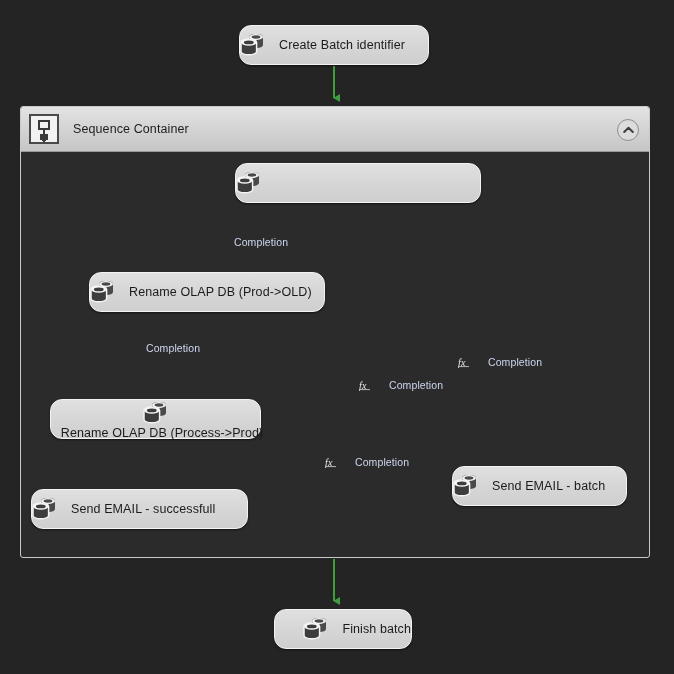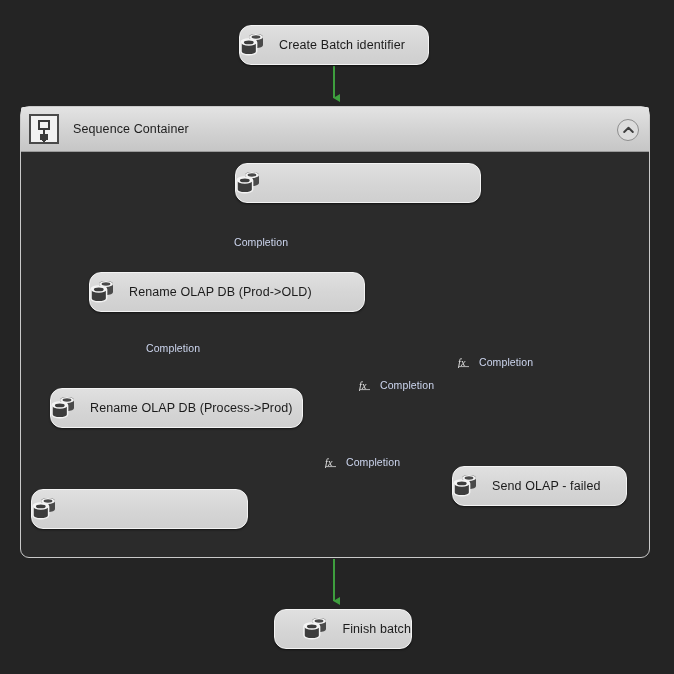--- a/index.html
+++ b/index.html
@@ -26,21 +26,21 @@
     left: 0; top: 0;
     width: 674px; height: 674px;
     pointer-events: none;
   }
   
   .container-box {
     position: absolute;
     box-sizing: border-box;
     border: 1px solid #c9c9c9;
     background: #2b2b2b;
-    border-radius: 9px;
+    border-radius: 3px;
   }
   .container-header {
     position: absolute;
     left: 0; top: 0;
     right: 0;
     height: 44px;
     background: linear-gradient(to bottom, #e3e3e3 0%, #d2d2d2 55%, #c6c6c6 100%);
     border-bottom: 1px solid #9a9a9a;
     border-radius: 2px 2px 0 0;
     display: flex;
@@ -130,21 +130,21 @@
     font-size: 10.5px;
     color: #cdd6ef;
     white-space: nowrap;
     letter-spacing: .1px;
     display: flex;
     align-items: center;
   }
   .wire-label.plain { color: #d3dcf2; }
   .fx-icon {
     width: 13px; height: 11px;
-    margin-right: 8px;
+    margin-right: 17px;
     flex: 0 0 auto;
     display: inline-block;
   }
   .fx-icon svg { display: block; }
 </style>
 </head>
 <body>
 
 <div id="canvas">
 
@@ -218,40 +218,40 @@
   </g>
   <g transform="translate(1,7)">
     <path d="M0,3.4 C0,1.5 3.4,0 7.8,0 C12.2,0 15.6,1.5 15.6,3.4 L15.6,12.4
              C15.6,14.3 12.2,15.8 7.8,15.8 C3.4,15.8 0,14.3 0,12.4 Z" fill="#3d3d3d" stroke="#f4f4f4" stroke-width="1.5"></path>
     <ellipse cx="7.8" cy="3.4" rx="7.8" ry="3.4" fill="#f4f4f4"></ellipse>
     <ellipse cx="7.8" cy="3.4" rx="4.9" ry="1.9" fill="#3d3d3d"></ellipse>
   </g>
 </svg>
         </span>
       </div>
-      <div class="task" style="left: 89px; top: 272px; width: 276px; height: 40px;">
+      <div class="task" style="left: 89px; top: 272px; width: 236px; height: 40px;">
         <span class="exec-sql-icon">
           <svg width="26" height="26" viewBox="0 0 26 26">
   <g transform="translate(9,2)">
     <path d="M0,3 C0,1.3 3,0 7,0 C11,0 14,1.3 14,3 L14,11 C14,12.7 11,14 7,14
              C3,14 0,12.7 0,11 Z" fill="#4a4a4a"></path>
     <ellipse cx="7" cy="3" rx="7" ry="3" fill="#f4f4f4"></ellipse>
     <ellipse cx="7" cy="3" rx="4.4" ry="1.7" fill="#4a4a4a"></ellipse>
   </g>
   <g transform="translate(1,7)">
     <path d="M0,3.4 C0,1.5 3.4,0 7.8,0 C12.2,0 15.6,1.5 15.6,3.4 L15.6,12.4
              C15.6,14.3 12.2,15.8 7.8,15.8 C3.4,15.8 0,14.3 0,12.4 Z" fill="#3d3d3d" stroke="#f4f4f4" stroke-width="1.5"></path>
     <ellipse cx="7.8" cy="3.4" rx="7.8" ry="3.4" fill="#f4f4f4"></ellipse>
     <ellipse cx="7.8" cy="3.4" rx="4.9" ry="1.9" fill="#3d3d3d"></ellipse>
   </g>
 </svg>
         </span>
         <span class="task-label">Rename OLAP DB (Prod-&gt;OLD)</span>
       </div>
-      <div class="task" style="left: 50px; top: 388px; width: 253px; height: 40px;">
+      <div class="task" style="left: 50px; top: 399px; width: 211px; height: 40px; flex-direction: column;">
         <span class="exec-sql-icon">
           <svg width="26" height="26" viewBox="0 0 26 26">
   <g transform="translate(9,2)">
     <path d="M0,3 C0,1.3 3,0 7,0 C11,0 14,1.3 14,3 L14,11 C14,12.7 11,14 7,14
              C3,14 0,12.7 0,11 Z" fill="#4a4a4a"></path>
     <ellipse cx="7" cy="3" rx="7" ry="3" fill="#f4f4f4"></ellipse>
     <ellipse cx="7" cy="3" rx="4.4" ry="1.7" fill="#4a4a4a"></ellipse>
   </g>
   <g transform="translate(1,7)">
     <path d="M0,3.4 C0,1.5 3.4,0 7.8,0 C12.2,0 15.6,1.5 15.6,3.4 L15.6,12.4
@@ -273,39 +273,40 @@
     <ellipse cx="7" cy="3" rx="4.4" ry="1.7" fill="#4a4a4a"></ellipse>
   </g>
   <g transform="translate(1,7)">
     <path d="M0,3.4 C0,1.5 3.4,0 7.8,0 C12.2,0 15.6,1.5 15.6,3.4 L15.6,12.4
              C15.6,14.3 12.2,15.8 7.8,15.8 C3.4,15.8 0,14.3 0,12.4 Z" fill="#3d3d3d" stroke="#f4f4f4" stroke-width="1.5"></path>
     <ellipse cx="7.8" cy="3.4" rx="7.8" ry="3.4" fill="#f4f4f4"></ellipse>
     <ellipse cx="7.8" cy="3.4" rx="4.9" ry="1.9" fill="#3d3d3d"></ellipse>
   </g>
 </svg>
         </span>
+        <span class="task-label">Send EMAIL - successfull</span>
       </div>
       <div class="task" style="left: 452px; top: 466px; width: 175px; height: 40px;">
         <span class="exec-sql-icon">
           <svg width="26" height="26" viewBox="0 0 26 26">
   <g transform="translate(9,2)">
     <path d="M0,3 C0,1.3 3,0 7,0 C11,0 14,1.3 14,3 L14,11 C14,12.7 11,14 7,14
              C3,14 0,12.7 0,11 Z" fill="#4a4a4a"></path>
     <ellipse cx="7" cy="3" rx="7" ry="3" fill="#f4f4f4"></ellipse>
     <ellipse cx="7" cy="3" rx="4.4" ry="1.7" fill="#4a4a4a"></ellipse>
   </g>
   <g transform="translate(1,7)">
     <path d="M0,3.4 C0,1.5 3.4,0 7.8,0 C12.2,0 15.6,1.5 15.6,3.4 L15.6,12.4
              C15.6,14.3 12.2,15.8 7.8,15.8 C3.4,15.8 0,14.3 0,12.4 Z" fill="#3d3d3d" stroke="#f4f4f4" stroke-width="1.5"></path>
     <ellipse cx="7.8" cy="3.4" rx="7.8" ry="3.4" fill="#f4f4f4"></ellipse>
     <ellipse cx="7.8" cy="3.4" rx="4.9" ry="1.9" fill="#3d3d3d"></ellipse>
   </g>
 </svg>
         </span>
-        <span class="task-label">Send OLAP - failed</span>
+        <span class="task-label">Send EMAIL - batch</span>
       </div>
       <div class="task" style="left: 274px; top: 609px; width: 138px; height: 40px; justify-content: flex-end;">
         <span class="exec-sql-icon">
           <svg width="26" height="26" viewBox="0 0 26 26">
   <g transform="translate(9,2)">
     <path d="M0,3 C0,1.3 3,0 7,0 C11,0 14,1.3 14,3 L14,11 C14,12.7 11,14 7,14
              C3,14 0,12.7 0,11 Z" fill="#4a4a4a"></path>
     <ellipse cx="7" cy="3" rx="7" ry="3" fill="#f4f4f4"></ellipse>
     <ellipse cx="7" cy="3" rx="4.4" ry="1.7" fill="#4a4a4a"></ellipse>
   </g>

